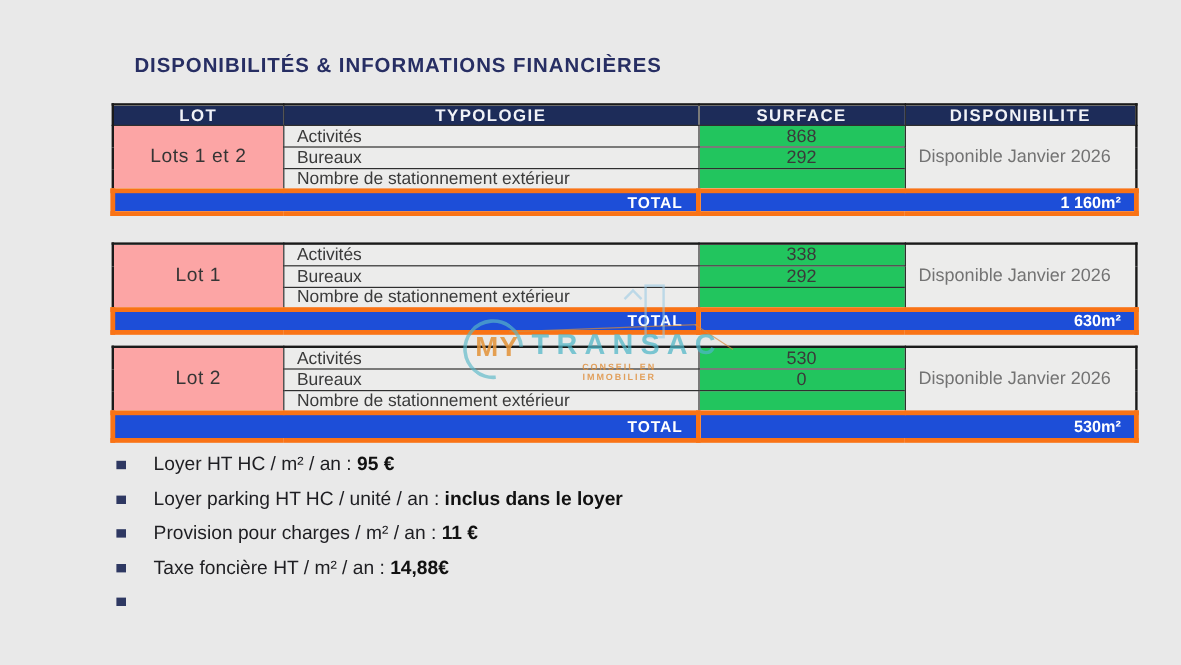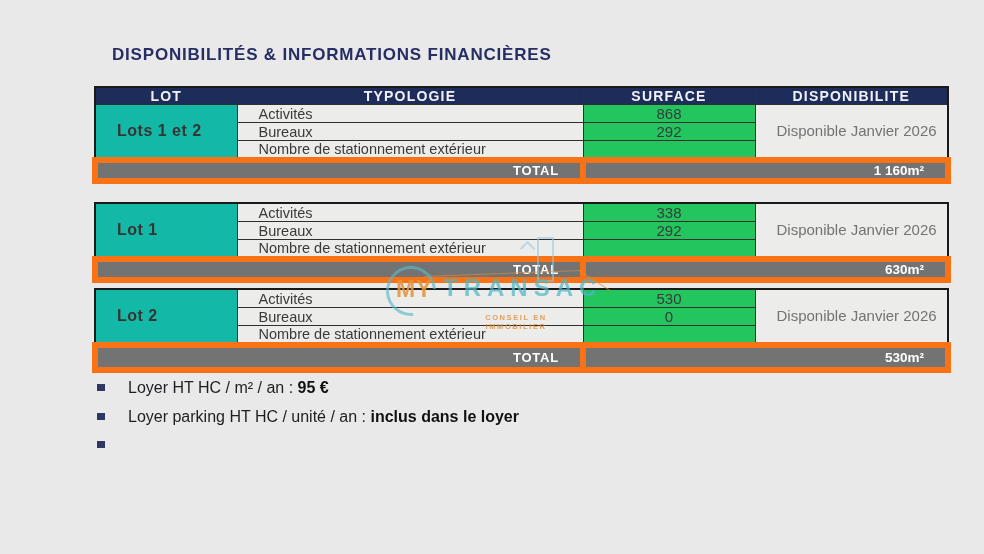--- a/index.html
+++ b/index.html
@@ -22,41 +22,41 @@
   
   table.fin{
     position:absolute;left:92px;
     width:857px;
     border-collapse:collapse;table-layout:fixed;
     border:2px solid #1a1a1a;
     background:#ececeb;
   }
   table.fin td, table.fin th{
     border:1px solid #2f2f2f;
-    padding:0 21px;
+    padding:0 11px;
     overflow:hidden;white-space:nowrap;
   }
   th.navy{
     background:#1d2c59;color:#f0f2f7;
     font-size:14px;font-weight:bold;letter-spacing:1.2px;
     text-align:center;height:15px;
     border:1px solid #d8d8d8;border-bottom:1px solid #2f2f2f;
   }
   td.lot-cell{
-    text-align:left;font-size:16px;font-weight:700;color:#353535;
-    letter-spacing:0.5px;background:#14b8a6;
+    text-align:center;font-size:16px;font-weight:400;color:#353535;
+    letter-spacing:0.5px;background:#fca5a5;
   }
   td.typo-cell{font-size:14.5px;color:#3a3a3a;height:16px;background:#ececeb;}
   td.surf-cell{font-size:15px;color:#3a3a3a;text-align:center;background:#22c55e;}
   td.dispo-cell{
     text-align:left;font-size:15px;color:#737373;background:#ececeb;
     white-space:normal;line-height:18px;padding:0 14px;
   }
   tr.total-row td{
-    background:#737373;color:#ffffff;border:6px solid #f97316;
+    background:#1d4ed8;color:#ffffff;border:4px solid #f97316;
     height:15px;
   }
   td.total-label{
     text-align:right;font-size:13px;font-weight:bold;letter-spacing:0.8px;
     padding-right:6px;
   }
   td.total-value{
     text-align:right;font-size:13.5px;font-weight:bold;
     padding-right:7px;border-left:1px solid #cfcfcf !important;
   }
@@ -86,21 +86,20 @@
   }
   .wm-transac{
     position:absolute;left:443px;top:274px;
     font-size:24px;font-weight:600;letter-spacing:6px;
     color:rgba(78,182,198,0.72);
   }
   .wm-tagline{
     position:absolute;left:456px;top:301px;width:120px;
     font-size:7.5px;font-weight:bold;letter-spacing:1.6px;text-align:center;
     color:rgba(222,140,55,0.8);
-    margin-top:12px;
   }
   .wm-line-a{
     position:absolute;left:424px;top:276px;width:157px;height:0;
     border-top:1.5px solid rgba(216,140,60,0.7);
     transform:rotate(-2.2deg);transform-origin:left center;
   }
   .wm-line-b{
     position:absolute;left:579px;top:270px;width:38px;height:0;
     border-top:1.5px solid rgba(216,140,60,0.7);
     transform:rotate(33deg);transform-origin:left center;
@@ -220,20 +219,28 @@
     <div class="bullet-row">
       <span class="bullet-sq"></span>
       <span class="bullet-text"><span>Loyer HT HC / m² / an : </span><span class="val">95 €</span></span>
     </div>
     <div class="bullet-row">
       <span class="bullet-sq"></span>
       <span class="bullet-text"><span>Loyer parking HT HC / unité / an : </span><span class="val">inclus dans le loyer</span></span>
     </div>
     <div class="bullet-row">
       <span class="bullet-sq"></span>
+      <span class="bullet-text"><span>Provision pour charges / m² / an : </span><span class="val">11 €</span></span>
+    </div>
+    <div class="bullet-row">
+      <span class="bullet-sq"></span>
+      <span class="bullet-text"><span>Taxe foncière HT / m² / an : </span><span class="val">14,88€</span></span>
+    </div>
+    <div class="bullet-row">
+      <span class="bullet-sq"></span>
     </div>
   </div>
 
   <div class="watermark">
     <div class="wm-line-a"></div>
     <div class="wm-line-b"></div>
     <div class="wm-house"></div>
     <div class="wm-roof"></div>
     <div class="wm-arc"></div>
     <div class="wm-my">MY</div>

